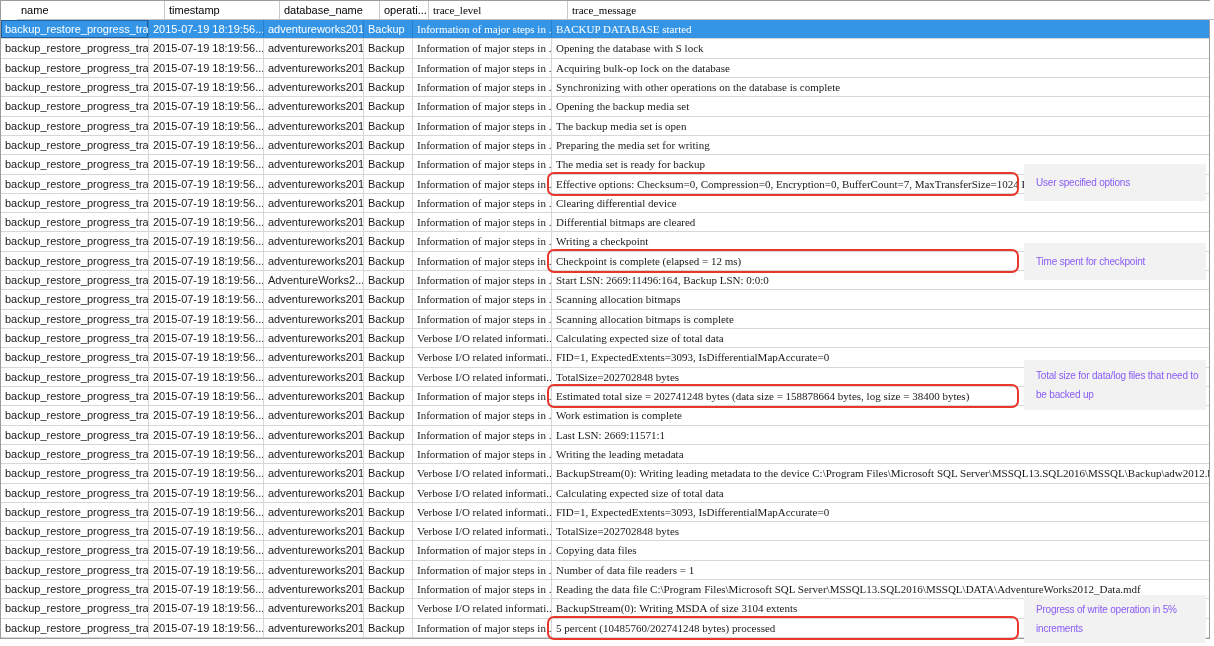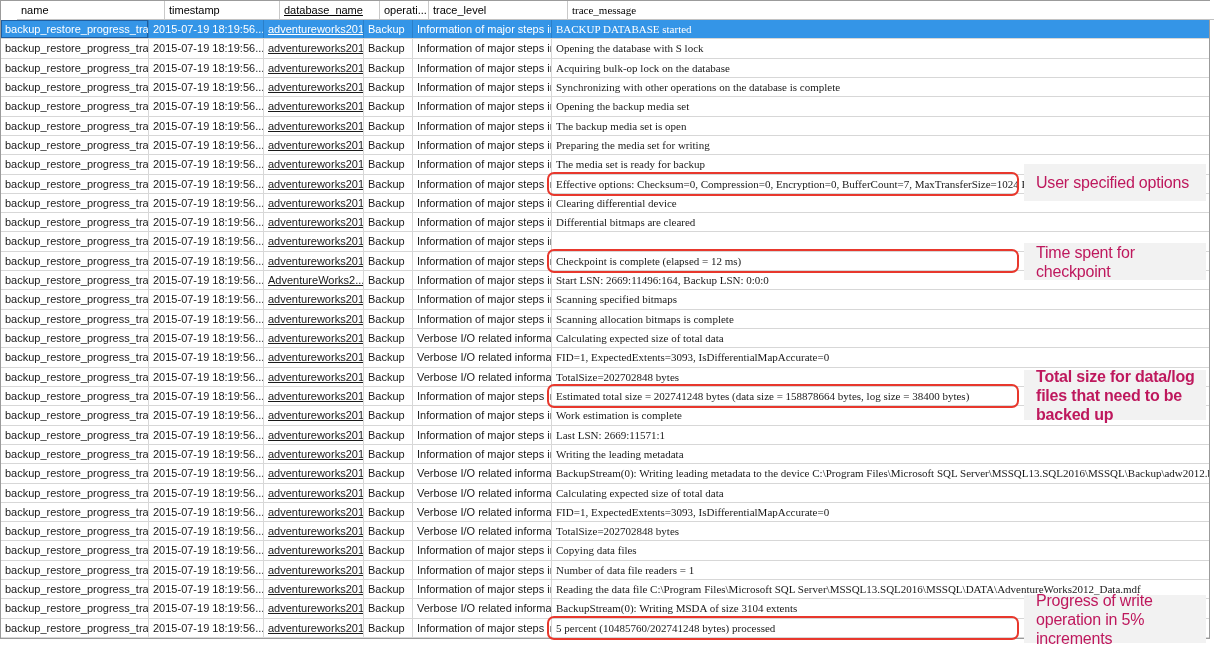--- a/index.html
+++ b/index.html
@@ -31,50 +31,50 @@
   .cell {
     font-size: 11px; color: #1a1a1a;
     padding: 3px 2px 0 4px;
     white-space: nowrap; overflow: hidden;
     border-right: 1px solid #d7d7d7;
     flex: 0 0 auto; height: 100%;
   }
   .hdr-row .cell { color: #000; border-right: 1px solid #c9c9c9; padding-top: 3px; }
   .c-name  { width: 148px; }
   .c-ts    { width: 115px; }
-  .c-db    { width: 100px; text-decoration: underline; }
+  .c-db    { width: 100px; }
   .c-op    { width: 49px;  }
-  .c-lvl   { width: 139px; }
+  .c-lvl   { width: 139px; font-family: Liberation Serif, serif; }
   .c-msg   { flex: 1 1 auto; border-right: none; font-family: Liberation Serif, serif; }
   .row.selected { background: #3495e7; }
   .row.selected .cell { color: #ffffff; border-right-color: #2b7fc8; }
   .row.selected .c-name { box-shadow: inset 0 0 0 1px #1f5d9e; }
   .redbox {
     position: absolute;
     left: 546px; top: -3px;
     width: 472px; height: 24px;
     border: 2px solid #e8382d;
     border-radius: 7px;
     pointer-events: none;
     z-index: 5;
   }
   .ann {
     position: absolute;
     left: 1024px; width: 182px;
     background: #f2f2f2;
-    color: #be185d;
-    font-size: 16px; line-height: 19px;
+    color: #8b5cf6;
+    font-size: 10px; line-height: 19px;
     display: flex; flex-direction: column; justify-content: center;
     padding: 2px 4px 2px 12px;
     letter-spacing: -0.2px;
     z-index: 6;
   }
   .ann-0 { top: 164px; height: 37px; }
   .ann-1 { top: 243px; height: 37px; }
-  .ann-2 { top: 370px; height: 50px; font-weight: bold; }
+  .ann-2 { top: 360px; height: 50px; }
   .ann-3 { top: 595px; height: 48px; }
 </style>
 </head>
 <body>
 
 <div class="grid">
   <div class="hdr-row">
     <div class="cell c-name">name</div>
     <div class="cell c-ts">timestamp</div>
     <div class="cell c-db">database_name</div>
@@ -171,20 +171,21 @@
     <div class="cell c-op">Backup</div>
     <div class="cell c-lvl">Information of major steps in ...</div>
     <div class="cell c-msg">Differential bitmaps are cleared</div>
   </div>
       <div class="row">
     <div class="cell c-name">backup_restore_progress_trace</div>
     <div class="cell c-ts">2015-07-19 18:19:56....</div>
     <div class="cell c-db">adventureworks2012</div>
     <div class="cell c-op">Backup</div>
     <div class="cell c-lvl">Information of major steps in ...</div>
+    <div class="cell c-msg">Writing a checkpoint</div>
   </div>
       <div class="row">
     <div class="cell c-name">backup_restore_progress_trace</div>
     <div class="cell c-ts">2015-07-19 18:19:56....</div>
     <div class="cell c-db">adventureworks2012</div>
     <div class="cell c-op">Backup</div>
     <div class="cell c-lvl">Information of major steps in ...</div>
     <div class="cell c-msg">Checkpoint is complete (elapsed = 12 ms)</div>
   <div class="redbox"></div>
       </div>
@@ -195,21 +196,21 @@
     <div class="cell c-op">Backup</div>
     <div class="cell c-lvl">Information of major steps in ...</div>
     <div class="cell c-msg">Start LSN: 2669:11496:164, Backup LSN: 0:0:0</div>
   </div>
       <div class="row">
     <div class="cell c-name">backup_restore_progress_trace</div>
     <div class="cell c-ts">2015-07-19 18:19:56....</div>
     <div class="cell c-db">adventureworks2012</div>
     <div class="cell c-op">Backup</div>
     <div class="cell c-lvl">Information of major steps in ...</div>
-    <div class="cell c-msg">Scanning specified bitmaps</div>
+    <div class="cell c-msg">Scanning allocation bitmaps</div>
   </div>
       <div class="row">
     <div class="cell c-name">backup_restore_progress_trace</div>
     <div class="cell c-ts">2015-07-19 18:19:56....</div>
     <div class="cell c-db">adventureworks2012</div>
     <div class="cell c-op">Backup</div>
     <div class="cell c-lvl">Information of major steps in ...</div>
     <div class="cell c-msg">Scanning allocation bitmaps is complete</div>
   </div>
       <div class="row">

